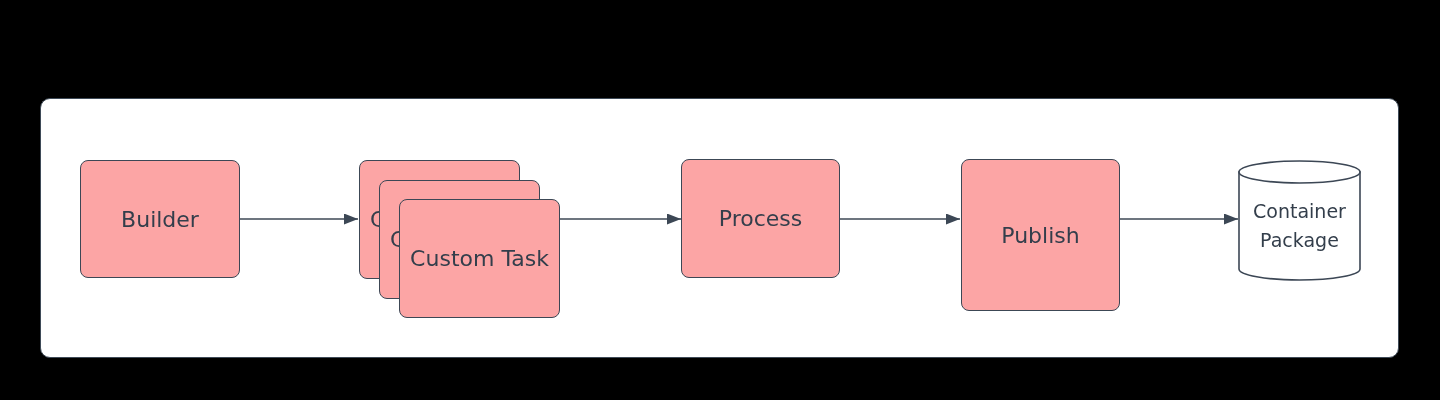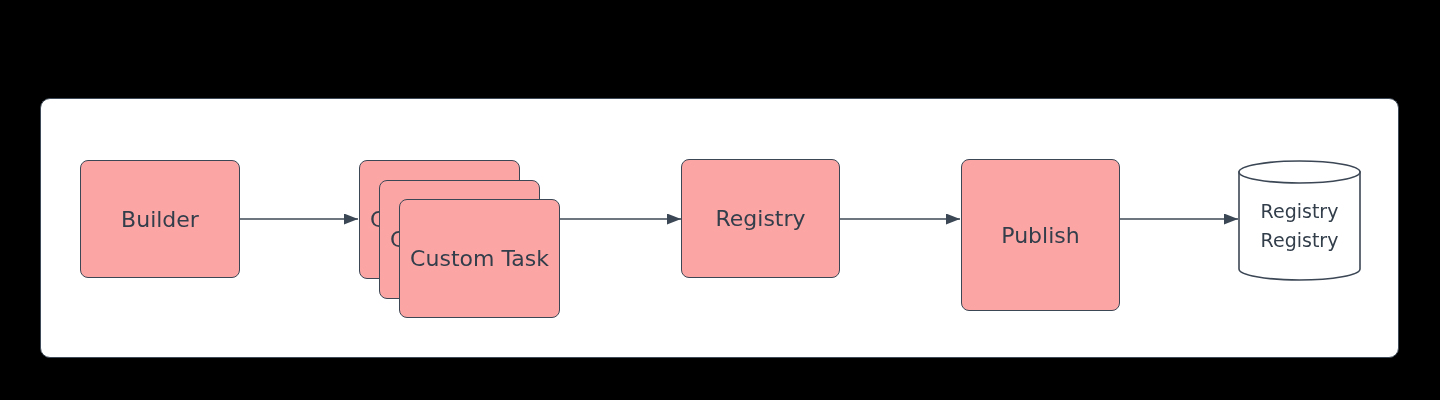--- a/index.html
+++ b/index.html
@@ -111,23 +111,23 @@
   </div>
   <div class="node stack-front">
     <span>Custom Task</span>
   </div>
 
   <div class="node node-builder">
     <span>Builder</span>
   </div>
 
   <div class="node node-package">
-    <span>Registry</span>
+    <span>Process</span>
   </div>
 
   <div class="node node-publish">
     <span>Publish</span>
   </div>
 
-  <div class="cylinder-label">Registry Registry</div>
+  <div class="cylinder-label">Container Package</div>
 
 
 </div>
 
 </body></html>

